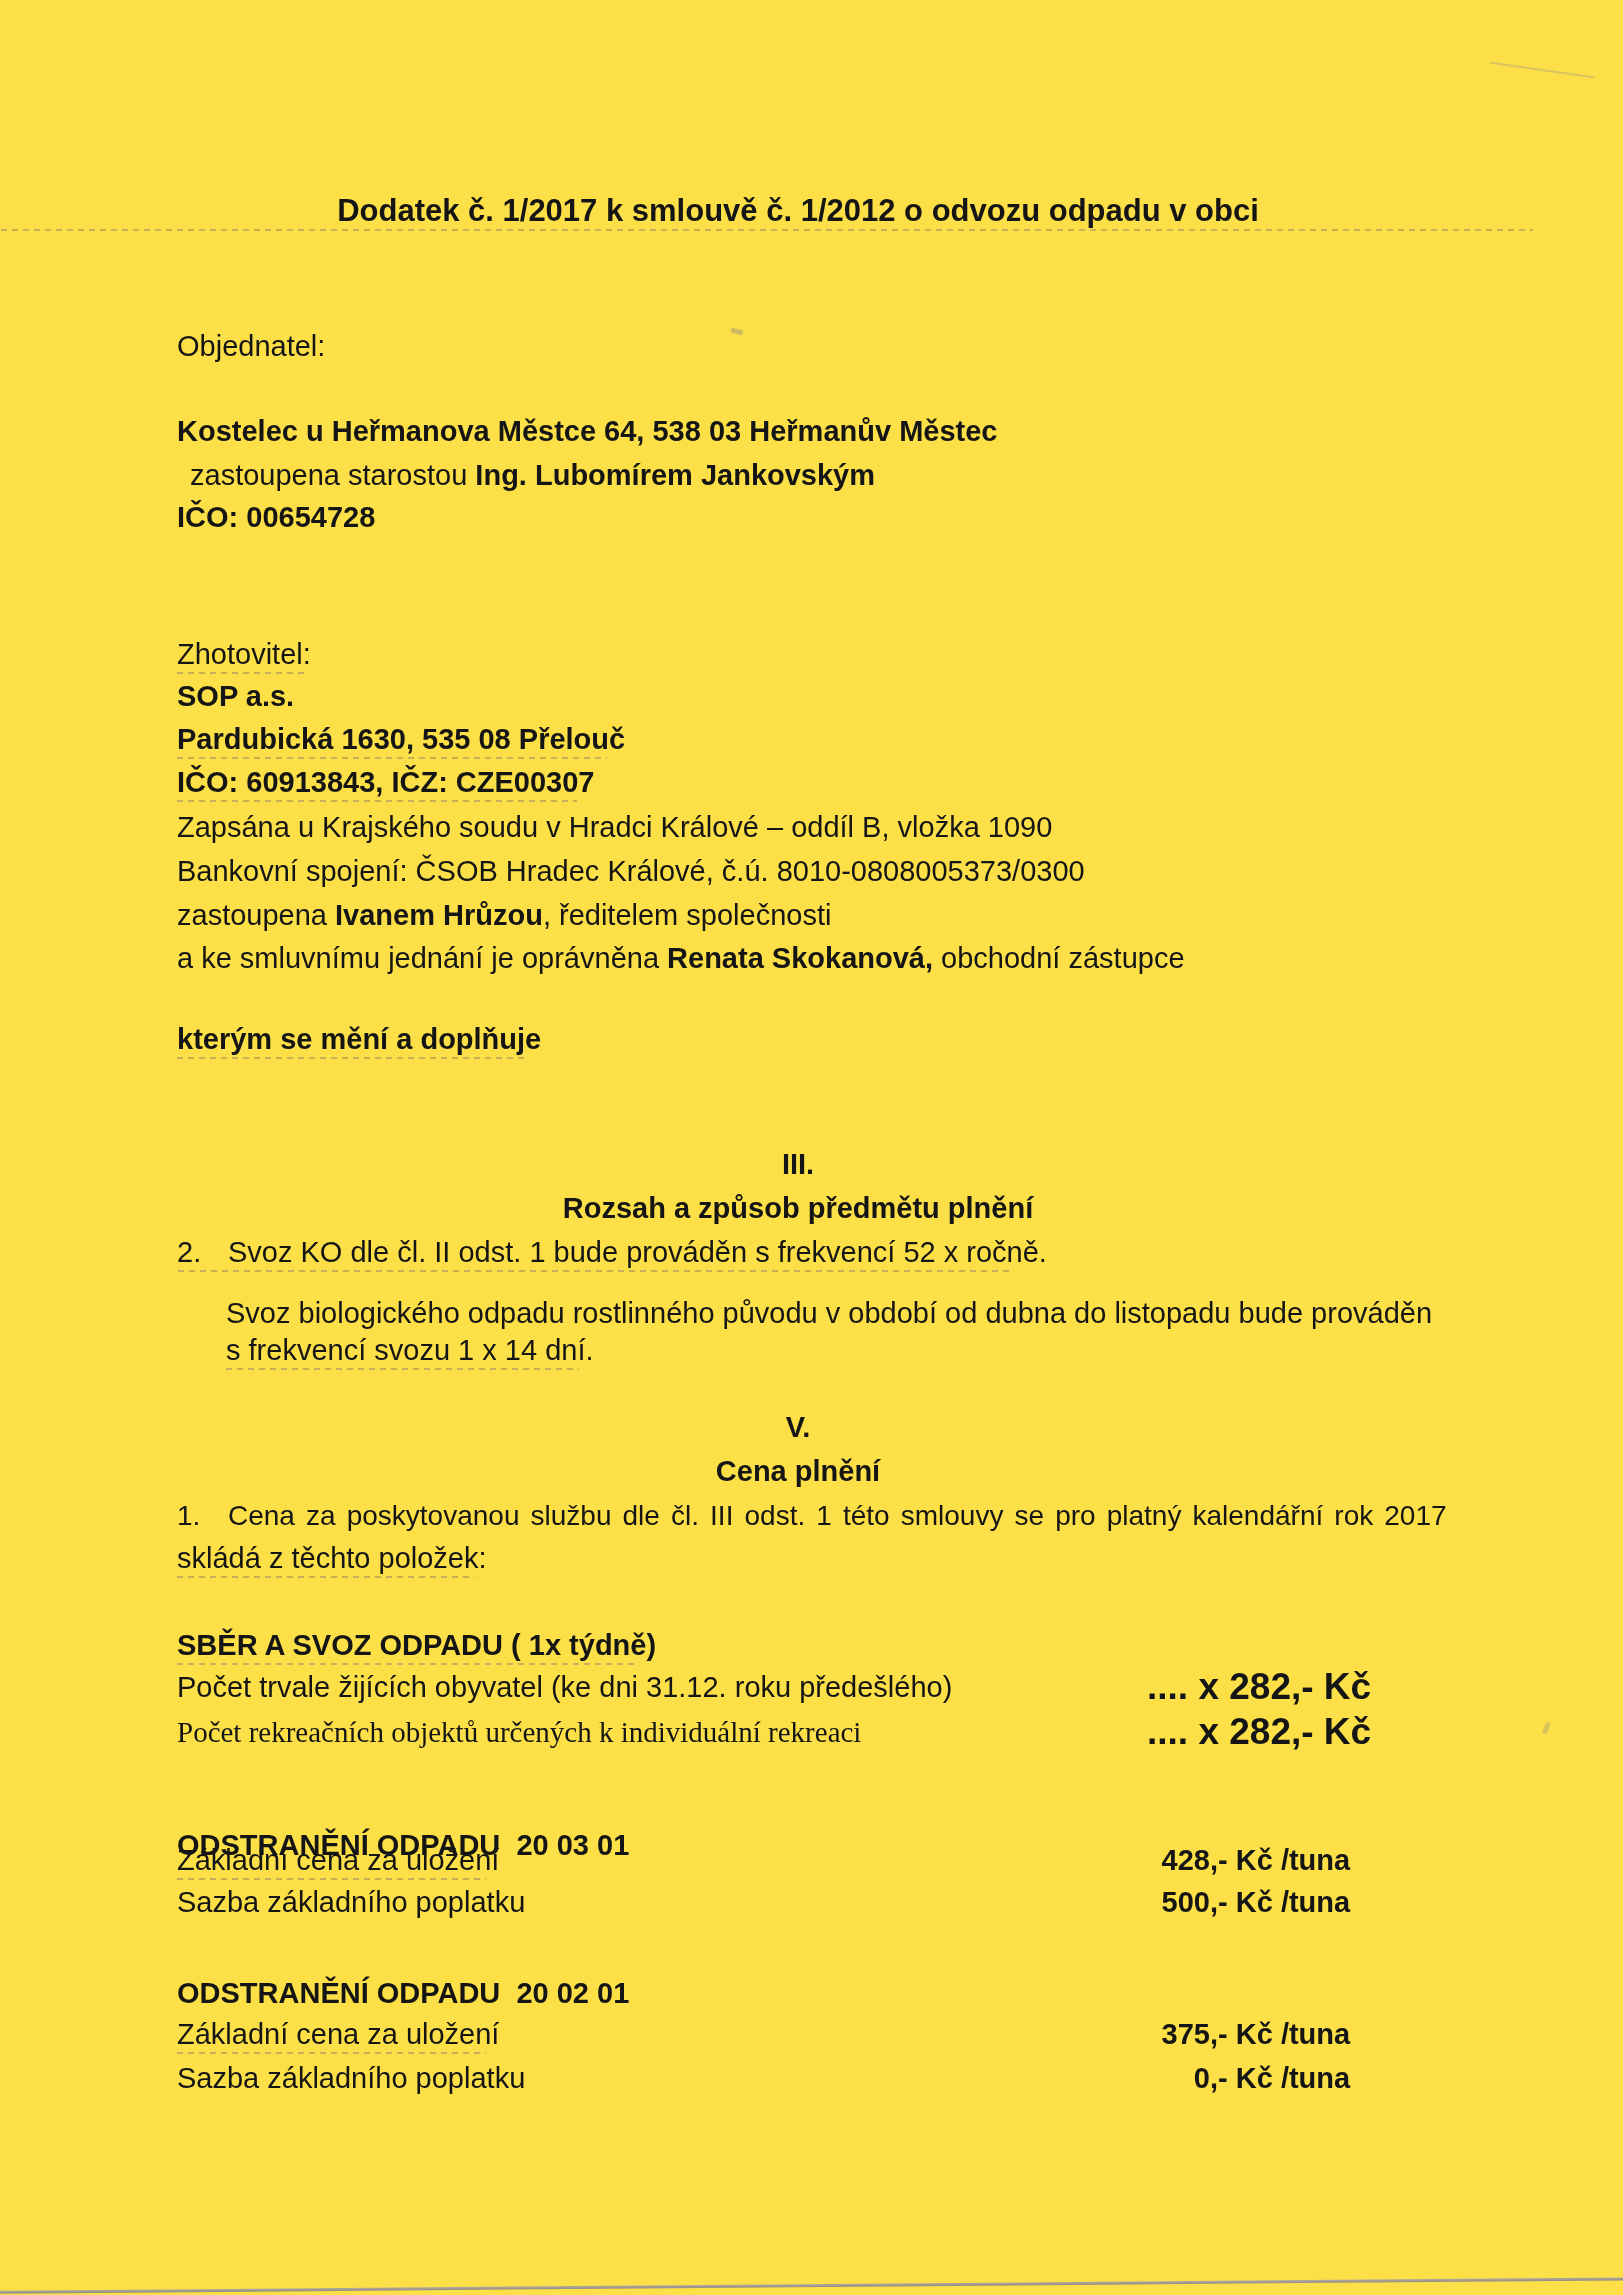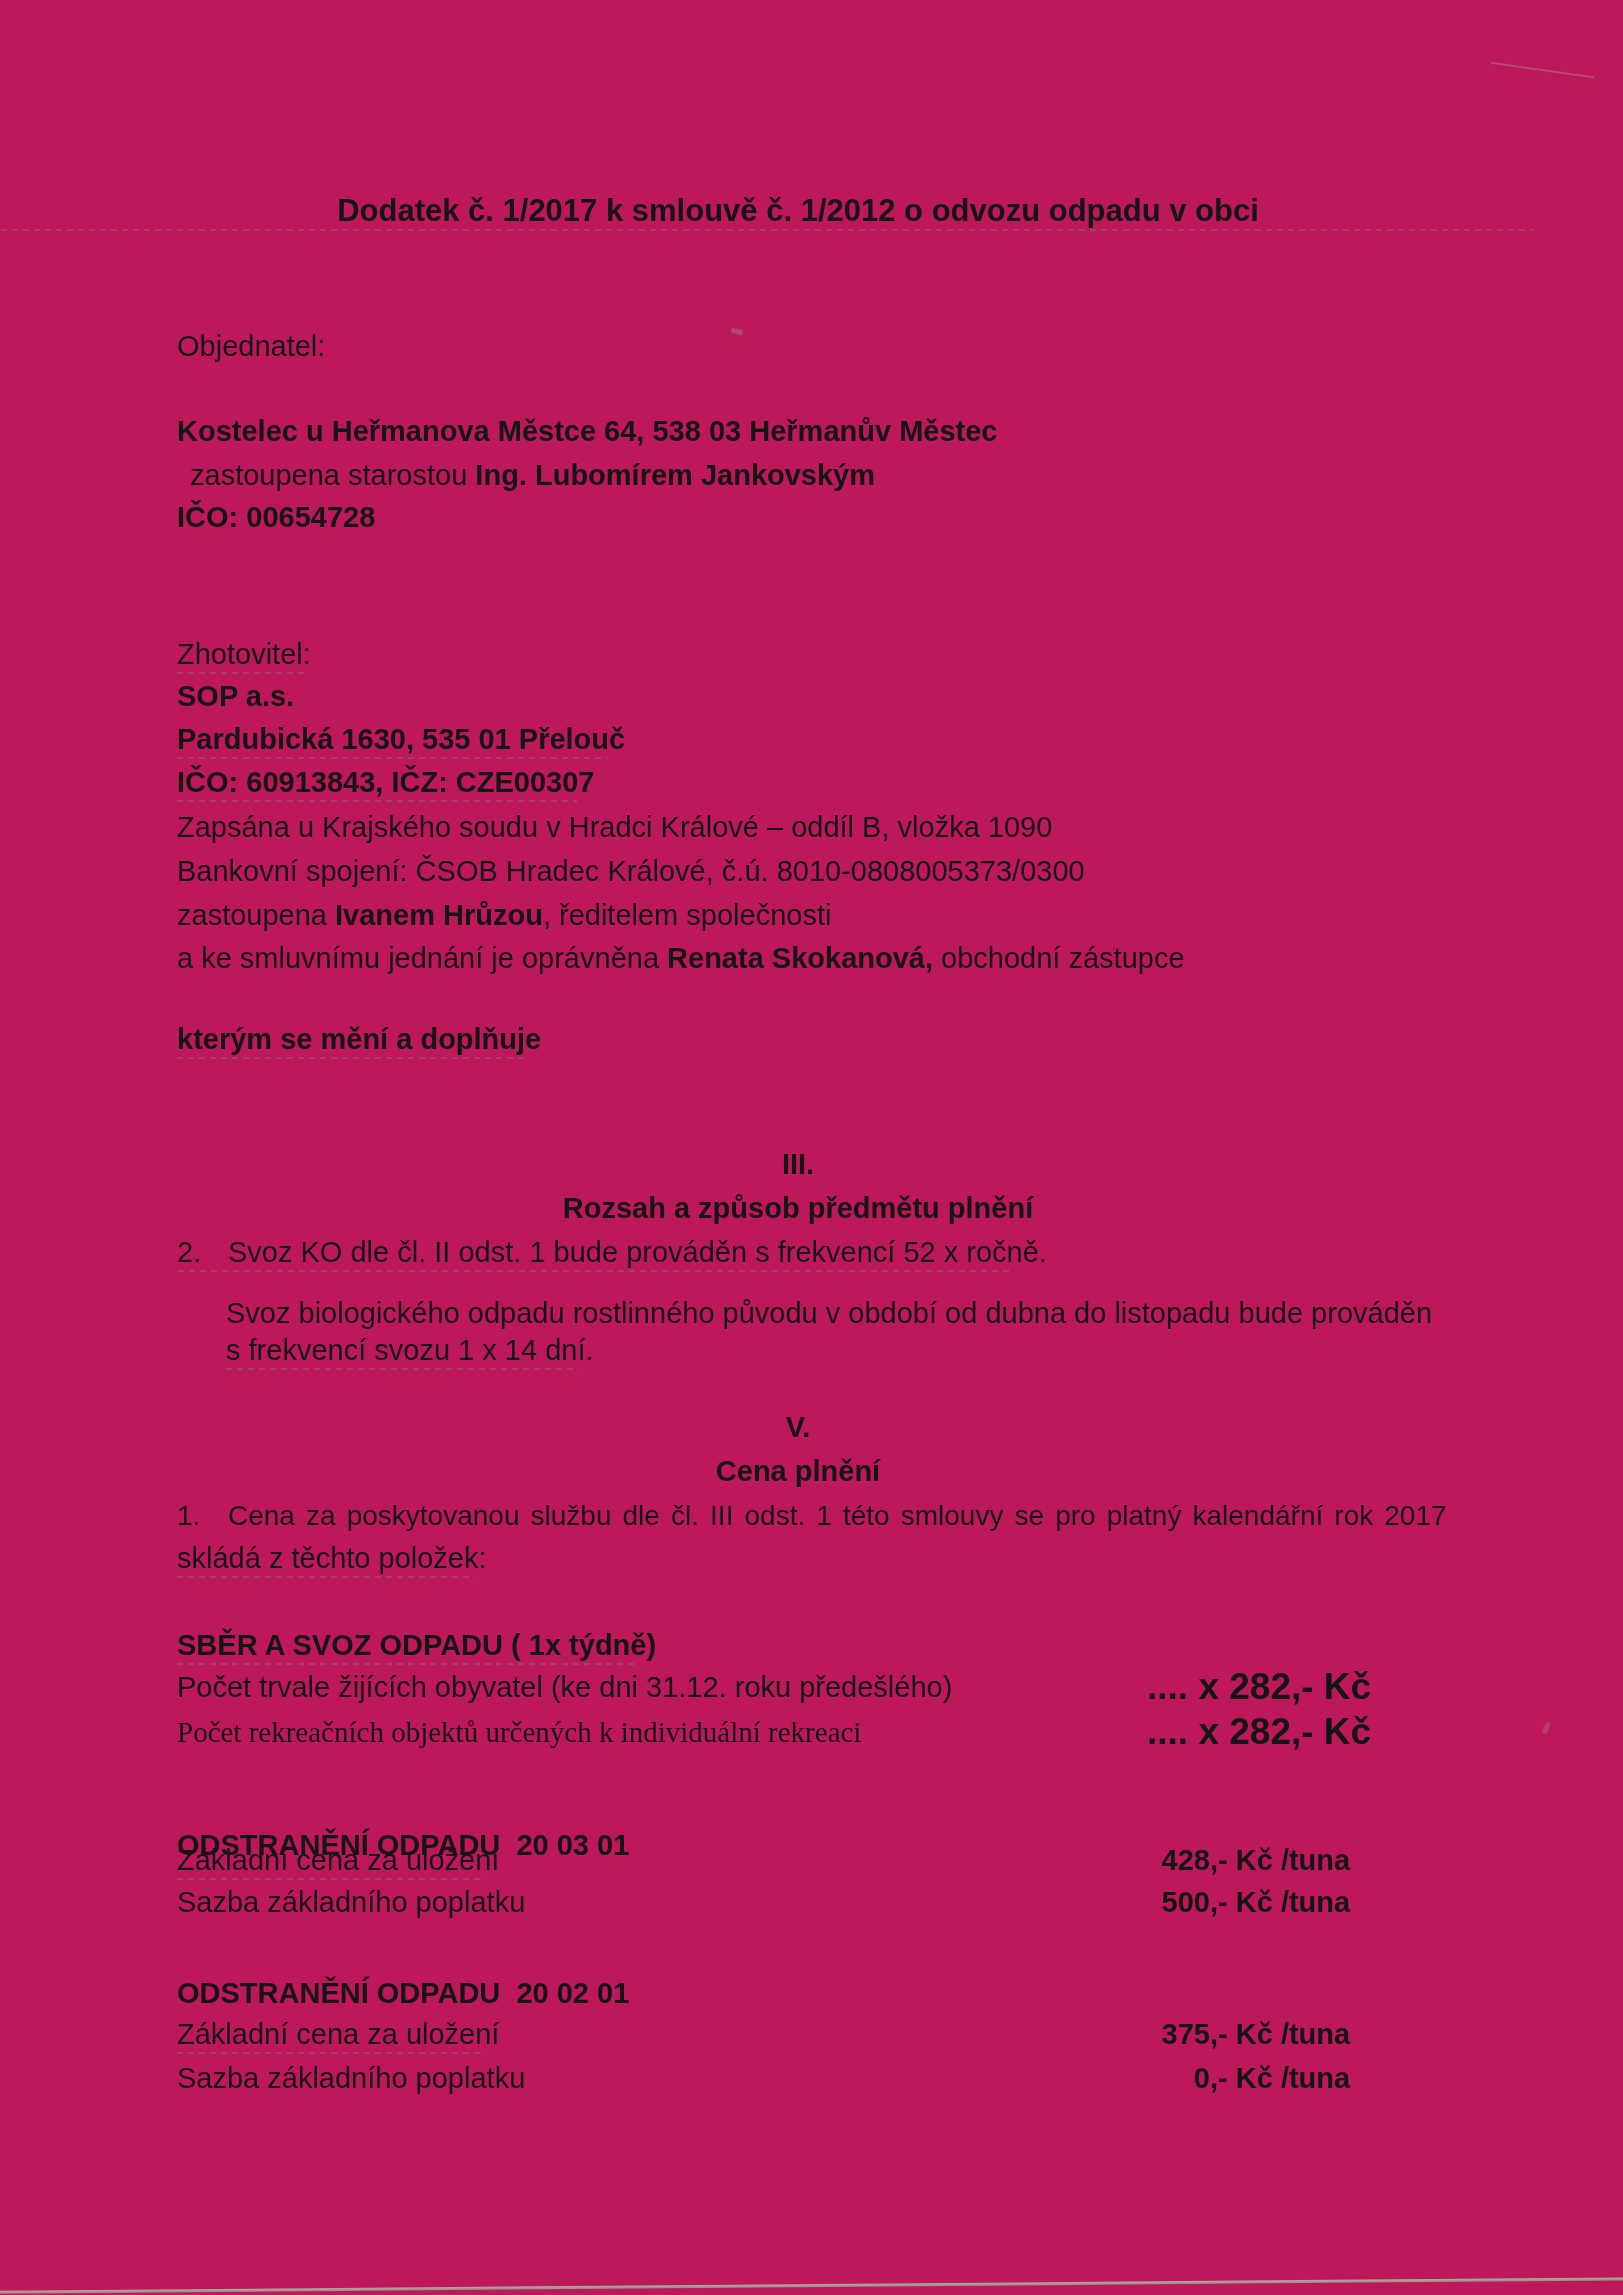--- a/index.html
+++ b/index.html
@@ -1,19 +1,19 @@
 <!DOCTYPE html>
 <html style="font-size:10.5px"><head>
 <meta charset="utf-8">
 <style>
   html,body{margin:0;padding:0;background:#e8e8e6;}
   .page{
     position:relative;
     width:1623px;height:2295px;
-    background:#be185d;
+    background:#fde047;
     font-family:"Liberation Sans",sans-serif;
     color:#151515;
     overflow:hidden;
   }
   .ln{position:absolute;left:177px;font-size:29px;line-height:34px;white-space:pre;}
   .b{font-weight:700;}
   .center{left:0;width:1596px;text-align:center;}
   .title{font-size:31px;}
   .num{display:inline-block;width:51px;}
   .indent{left:226px;}
@@ -42,21 +42,21 @@
 
   <div class="ln center b title squiggle" style="top:194px;">Dodatek č. 1/2017 k smlouvě č. 1/2012 o odvozu odpadu v obci</div>
 
   <div class="ln" style="top:329px;">Objednatel:</div>
   <div class="ln b" style="top:414px;">Kostelec u Heřmanova Městce 64, 538 03 Heřmanův Městec</div>
   <div class="ln" style="top:458px;margin-left:13px;"><span>zastoupena starostou </span><span class="b">Ing. Lubomírem Jankovským</span></div>
   <div class="ln b" style="top:500px;">IČO: 00654728</div>
 
   <div class="ln squiggle" style="top:637px;">Zhotovitel:</div>
   <div class="ln b" style="top:679px;">SOP a.s.</div>
-  <div class="ln b squiggle" style="top:722px;">Pardubická 1630, 535 01 Přelouč</div>
+  <div class="ln b squiggle" style="top:722px;">Pardubická 1630, 535 08 Přelouč</div>
   <div class="ln b squiggle" style="top:765px;">IČO: 60913843, IČZ: CZE00307</div>
   <div class="ln" style="top:810px;">Zapsána u Krajského soudu v Hradci Králové – oddíl B, vložka 1090</div>
   <div class="ln" style="top:854px;">Bankovní spojení: ČSOB Hradec Králové, č.ú. 8010-0808005373/0300</div>
   <div class="ln" style="top:898px;"><span>zastoupena </span><span class="b">Ivanem Hrůzou</span><span>, ředitelem společnosti</span></div>
   <div class="ln" style="top:941px;"><span>a ke smluvnímu jednání je oprávněna </span><span class="b">Renata Skokanová,</span><span> obchodní zástupce</span></div>
 
   <div class="ln b squiggle" style="top:1022px;">kterým se mění a doplňuje</div>
 
   <div class="ln center b" style="top:1147px;">III.</div>
   <div class="ln center b" style="top:1191px;">Rozsah a způsob předmětu plnění</div>

